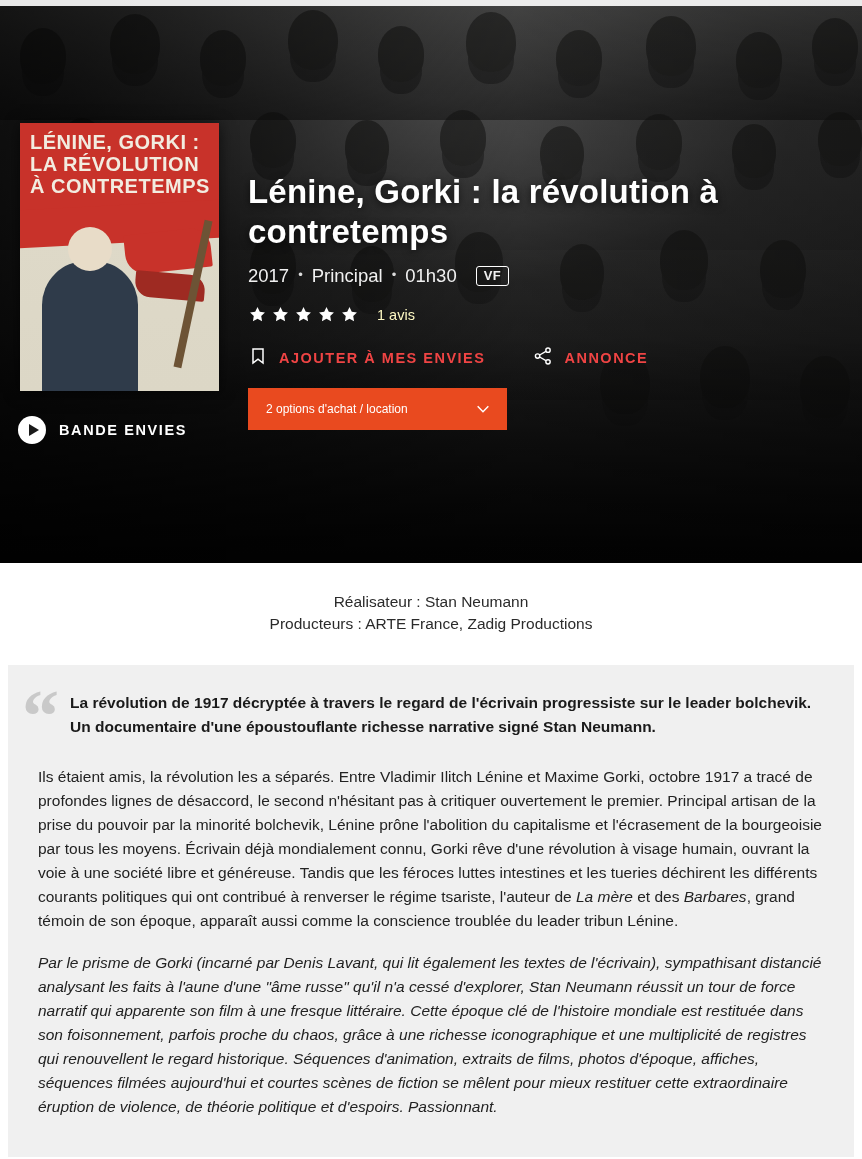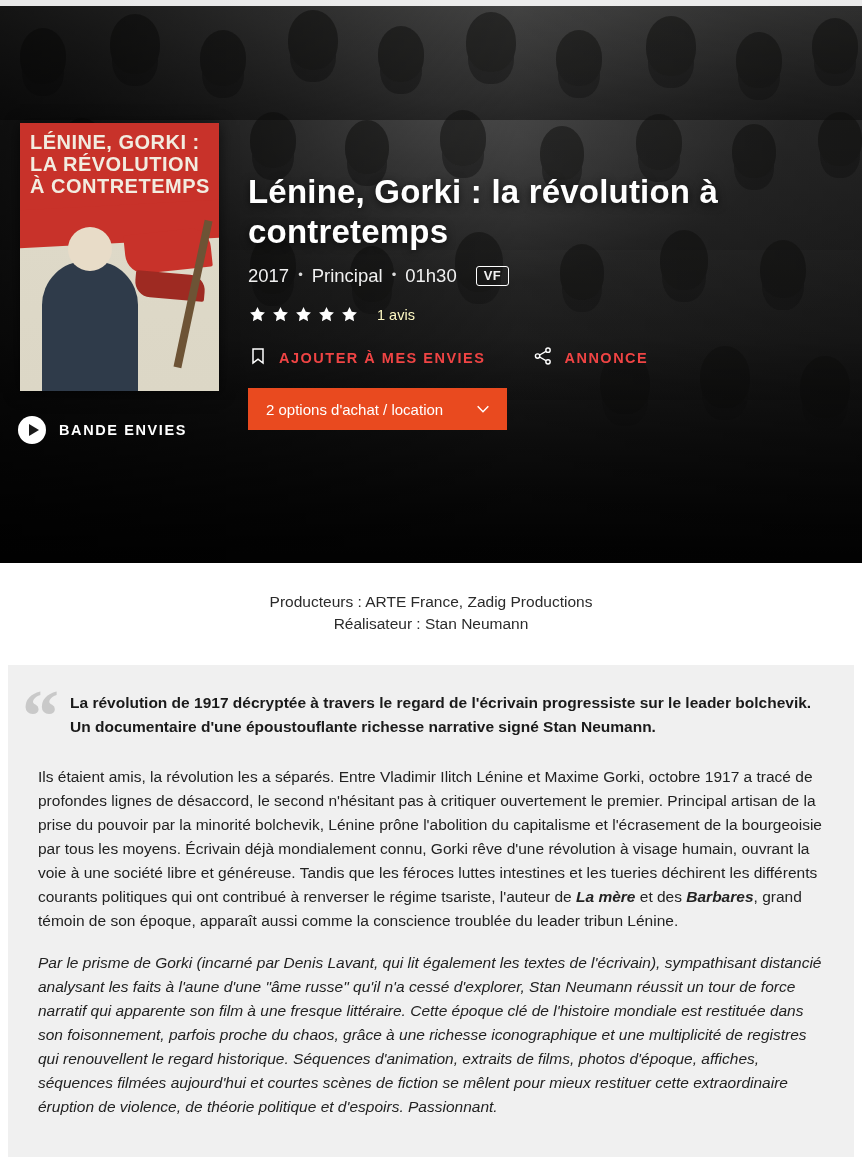--- a/index.html
+++ b/index.html
@@ -191,21 +191,21 @@
   .purchase-btn {
     margin-top: 22px;
     width: 259px;
     height: 42px;
     background: #e94a1f;
     color: #fff;
     display: flex;
     align-items: center;
     justify-content: space-between;
     padding: 0 16px 0 18px;
-    font-size: 15px;
+    font-size: 12px;
     cursor: pointer;
     border: none;
     font-family: "Liberation Sans", sans-serif;
   }
   .chev { width: 16px; height: 16px; }
 
   
   .credits {
     padding: 28px 0 22px;
     text-align: center;
@@ -240,21 +240,21 @@
   }
   .body-text {
     margin-top: 26px;
     font-size: 15.5px;
     line-height: 24px;
     color: #222;
   }
   .body-text p { margin-bottom: 18px; }
   .body-text p:last-child { margin-bottom: 4px; font-style: italic; }
   .body-text .sub { font-weight: bold; margin-bottom: 0; }
-  .ital { font-style: italic; font-weight: bold; }
+  .ital { font-style: italic; }
 </style>
 </head>
 <body>
 
 <section class="hero">
   <div class="hero-photo"></div>
 
   <div class="crowd">
     <div class="band" style="top:0px;height:120px;"></div>
     <div class="band" style="top:250px;height:150px;opacity:.5;"></div>
@@ -368,22 +368,22 @@
     <button class="purchase-btn">
       <span>2 options d'achat / location</span>
       <svg class="chev" viewBox="0 0 24 24">
         <path fill="none" stroke="#ffffff" stroke-width="2.2" d="M4 8l8 8 8-8"></path>
       </svg>
     </button>
   </div>
 </section>
 
 <section class="credits">
+  <div>Réalisateur : Stan Neumann</div>
   <div>Producteurs : ARTE France, Zadig Productions</div>
-  <div>Réalisateur : Stan Neumann</div>
 </section>
 
 <section class="synopsis">
   <span class="quote-mark">“</span>
   <p class="lede">La révolution de 1917 décryptée à travers le regard de l'écrivain progressiste sur le leader bolchevik. Un documentaire d'une époustouflante richesse narrative signé Stan Neumann.</p>
 
   <div class="body-text">
     <p><span>Ils étaient amis, la révolution les a séparés. Entre Vladimir Ilitch Lénine et Maxime Gorki, octobre 1917 a tracé de profondes lignes de désaccord, le second n'hésitant pas à critiquer ouvertement le premier. Principal artisan de la prise du pouvoir par la minorité bolchevik, Lénine prône l'abolition du capitalisme et l'écrasement de la bourgeoisie par tous les moyens. Écrivain déjà mondialement connu, Gorki rêve d'une révolution à visage humain, ouvrant la voie à une société libre et généreuse. Tandis que les féroces luttes intestines et les tueries déchirent les différents courants politiques qui ont contribué à renverser le régime tsariste, l'auteur de </span><span class="ital">La mère</span><span> et des </span><span class="ital">Barbares</span><span>, grand témoin de son époque, apparaît aussi comme la conscience troublée du leader tribun Lénine.</span></p>
 
     <p>Par le prisme de Gorki (incarné par Denis Lavant, qui lit également les textes de l'écrivain), sympathisant distancié analysant les faits à l'aune d'une "âme russe" qu'il n'a cessé d'explorer, Stan Neumann réussit un tour de force narratif qui apparente son film à une fresque littéraire. Cette époque clé de l'histoire mondiale est restituée dans son foisonnement, parfois proche du chaos, grâce à une richesse iconographique et une multiplicité de registres qui renouvellent le regard historique. Séquences d'animation, extraits de films, photos d'époque, affiches, séquences filmées aujourd'hui et courtes scènes de fiction se mêlent pour mieux restituer cette extraordinaire éruption de violence, de théorie politique et d'espoirs. Passionnant.</p>

